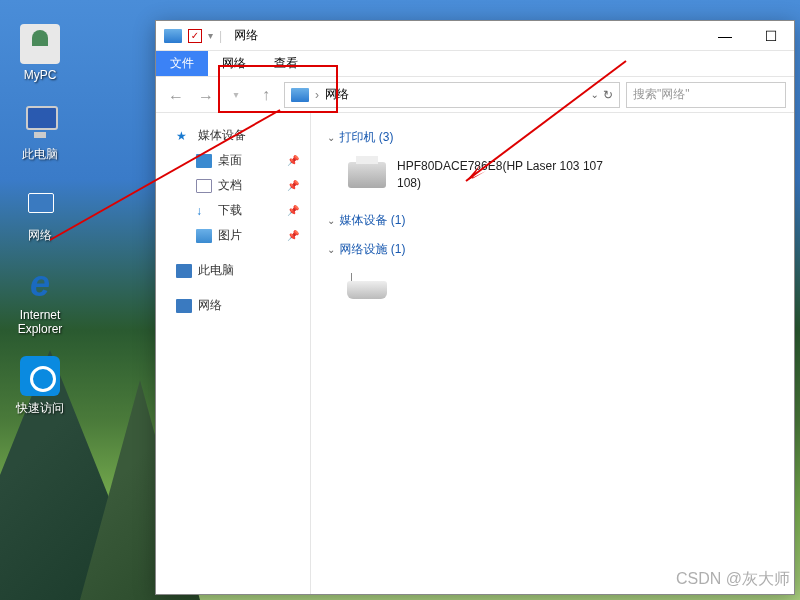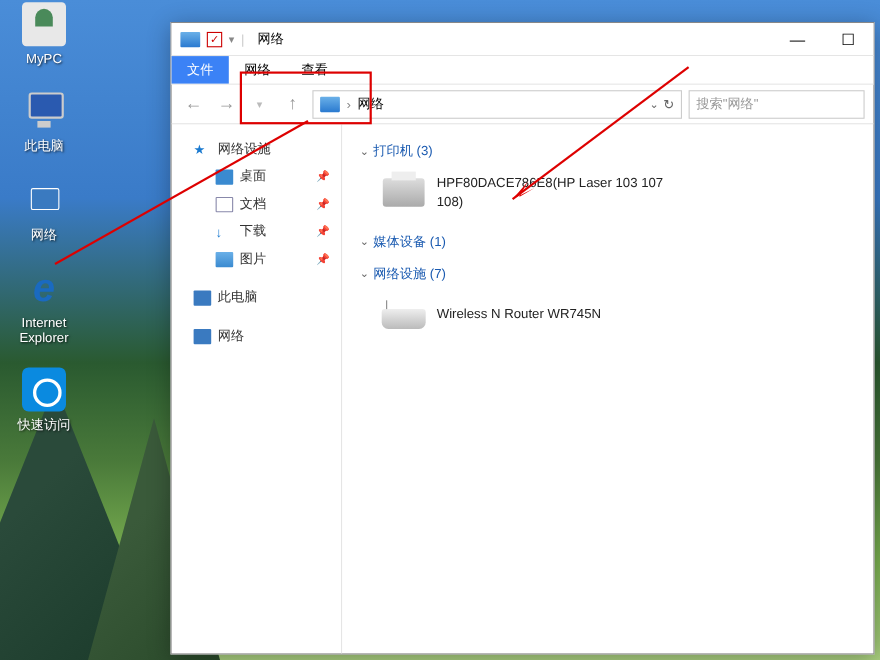--- a/index.html
+++ b/index.html
@@ -1,21 +1,21 @@
 <!DOCTYPE html>
 <html><head>
 <meta charset="utf-8">
 <style>
 * { margin: 0; padding: 0; box-sizing: border-box; font-family: "Microsoft YaHei", Arial, sans-serif; }
 body { width: 800px; height: 600px; overflow: hidden; position: relative; }
 .desktop { width: 800px; height: 600px; background: linear-gradient(to bottom, #4a8dd8 0%, #3a7bc8 30%, #2a5a30 55%, #4a7a3a 70%, #7ab050 85%, #aad080 100%); position: relative; }
 .mountain { position: absolute; bottom: 0; left: 0; right: 0; height: 300px; }
 .mountain::before { content: ''; position: absolute; top: 50px; left: -50px; width: 200px; height: 250px; background: linear-gradient(135deg, #2a4a3a 40%, #1a3a2a 100%); clip-path: polygon(0 100%, 50% 0, 100% 100%); }
 .mountain::after { content: ''; position: absolute; top: 80px; left: 80px; width: 120px; height: 220px; background: linear-gradient(135deg, #3a5a3a 40%, #2a4a2a 100%); clip-path: polygon(0 100%, 50% 0, 100% 100%); }
-.desktop-icons { position: absolute; top: 2px; left: 10px; width: 70px; }
+.desktop-icons { position: absolute; top: 24px; left: 10px; width: 70px; }
 .dicon { width: 60px; text-align: center; margin-bottom: 20px; cursor: pointer; }
 .dicon .ico { width: 40px; height: 40px; margin: 0 auto 4px; display: flex; align-items: center; justify-content: center; }
 .dicon .txt { color: #fff; font-size: 12px; text-shadow: 1px 1px 2px rgba(0,0,0,.8); }
 .person-ico { background: #e8e8e8; border-radius: 4px; position: relative; }
 .person-ico::after { content: ''; position: absolute; top: 6px; left: 12px; width: 16px; height: 16px; background: #4a8a5a; border-radius: 50% 50% 0 0; }
 .pc-ico { position: relative; }
 .pc-ico::before { content: ''; position: absolute; top: 4px; left: 6px; width: 28px; height: 20px; background: #2a5ab0; border: 2px solid #ccc; border-radius: 3px; }
 .pc-ico::after { content: ''; position: absolute; bottom: 4px; left: 14px; width: 12px; height: 6px; background: #ccc; }
 .net-ico::before { content: ''; position: absolute; top: 10px; left: 8px; width: 24px; height: 18px; background: #3a7ac0; border: 1px solid #fff; border-radius: 2px; }
 .net-ico { position: relative; }
@@ -137,21 +137,21 @@
         </span>
       </div>
       <div class="search-box">搜索"网络"</div>
     </div>
 
     <div class="body-row">
       <div class="sidebar">
         <div class="sb-group">
           <div class="sb-head">
               <span class="sico star">★</span>
-              <span>网络设施</span>
+              <span>媒体设备</span>
             </div>
           <div class="sb-item">
               <span class="sico fold-b"></span>
               <span>桌面</span>
               <span class="pin">📌</span>
             </div>
           <div class="sb-item">
               <span class="sico doc"></span>
               <span>文档</span>
               <span class="pin">📌</span>
@@ -193,35 +193,35 @@
           <div class="item-label">HPF80DACE786E8(HP Laser 103 107 108)</div>
         </div>
 
         <div class="cat-head">
             <span class="chev">⌄</span>
             <span>媒体设备 (1)</span>
           </div>
 
         <div class="cat-head">
             <span class="chev">⌄</span>
-            <span>网络设施 (7)</span>
+            <span>网络设施 (1)</span>
           </div>
         <div class="item-row">
           <div class="dev-ico">
               <div class="router-i"></div>
             </div>
-          <div class="item-label">Wireless N Router WR745N</div>
         </div>
       </div>
     </div>
 
     <div class="highlight-box" style="top:44px;left:62px;width:120px;height:48px"></div>
     <svg class="arrow-annot" style="top:30px;left:280px" width="200" height="140">
       <line x1="190" y1="10" x2="30" y2="130" stroke="#d00" stroke-width="2"></line>
       <polygon points="30,130 44,114 36,128 50,120" fill="#d00"></polygon>
     </svg>
   </div>
 
   <svg class="arrow-annot" style="top:100px;left:40px;pointer-events:none" width="260" height="180">
     <line x1="10" y1="140" x2="240" y2="10" stroke="#d00" stroke-width="2"></line>
   </svg>
 
+  <div class="watermark">CSDN @灰大师</div>
 </div>
 
 </body></html>

